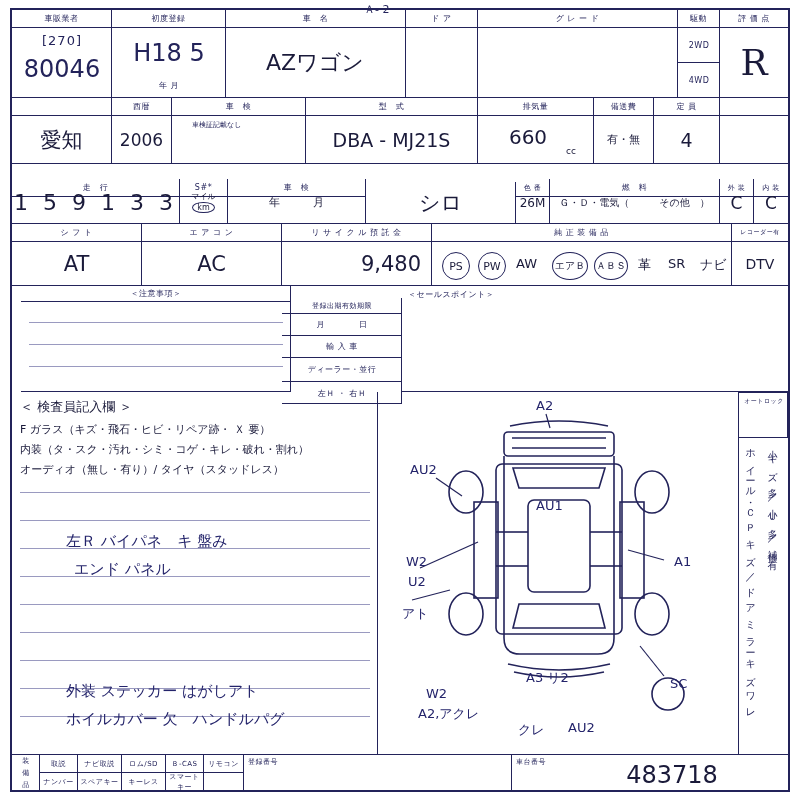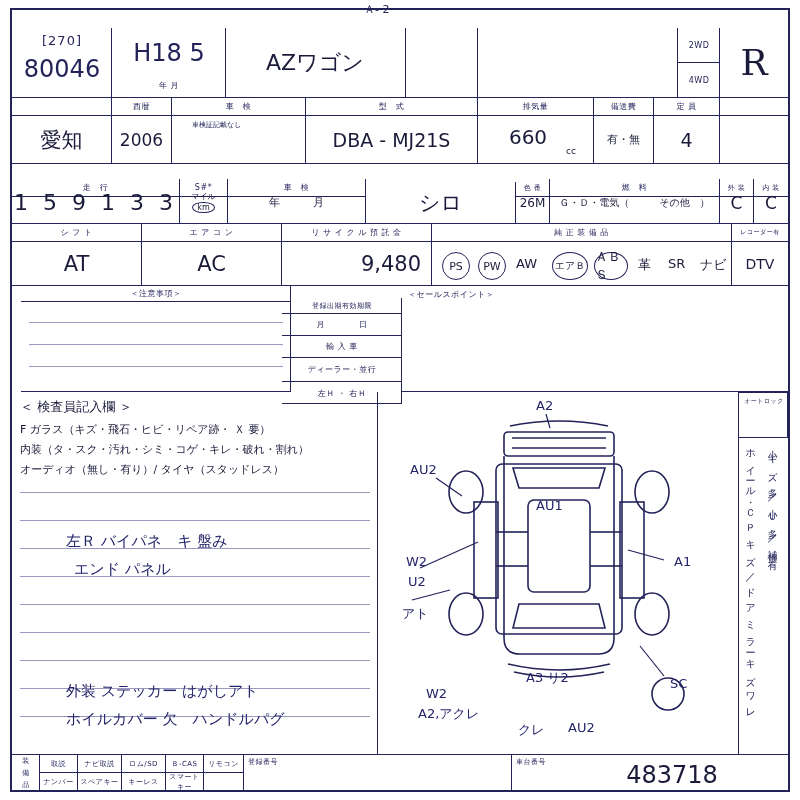--- a/index.html
+++ b/index.html
@@ -29,20 +29,29 @@
   .circ{border:1.5px solid #23235a;border-radius:50%;display:inline-flex;align-items:center;justify-content:center;}
   .topnum{position:absolute;font-size:11px;color:#23235a;}
   svg{display:block;}
   .handwrite{font-size:13px;color:#24246b;}
 </style>
 </head>
 <body>
 
 <div class="sheet">
 
+  <div class="cell" style="left:0;top:0;width:776px;height:18px;">
+    <div class="cell lbl-sm bl br bb ctr" style="left:0;top:0;width:100px;height:18px;border-left:none;">車販業者</div>
+    <div class="cell lbl-sm br bb ctr" style="left:100px;top:0;width:114px;height:18px;">初度登録</div>
+    <div class="cell lbl-sm br bb ctr" style="left:214px;top:0;width:180px;height:18px;">車　名</div>
+    <div class="cell lbl-sm br bb ctr" style="left:394px;top:0;width:72px;height:18px;">ド ア</div>
+    <div class="cell lbl-sm br bb ctr" style="left:466px;top:0;width:200px;height:18px;">グ レ ー ド</div>
+    <div class="cell lbl-sm br bb ctr" style="left:666px;top:0;width:42px;height:18px;">駆動</div>
+    <div class="cell lbl-sm bb ctr" style="left:708px;top:0;width:68px;height:18px;">評 価 点</div>
+  </div>
   <div class="topnum" style="left:352px;top:-8px;">Ａ- 2</div>
 
   <div class="cell" style="left:0;top:18px;width:776px;height:70px;">
     <div class="cell br bb" style="left:0;top:0;width:100px;height:70px;">
       <div class="cell lbl ctr" style="left:0;top:4px;width:100px;height:16px;font-size:13px;">[270]</div>
       <div class="cell val-lg ctr" style="left:0;top:24px;width:100px;height:34px;">80046</div>
     </div>
     <div class="cell br bb" style="left:100px;top:0;width:114px;height:70px;">
       <div class="cell val-lg ctr" style="left:0;top:10px;width:114px;height:30px;">H18 5</div>
       <div class="cell lbl-sm ctr" style="left:0;top:50px;width:114px;height:14px;">年 月</div>
@@ -151,21 +160,21 @@
       <span style="font-size:21px;">AC</span>
     </div>
     <div class="cell br bb" style="left:270px;top:0;width:150px;height:44px;">
       <div class="cell" style="right:10px;top:10px;width:130px;height:26px;text-align:right;font-size:21px;">9,480</div>
     </div>
     <div class="cell br bb" style="left:420px;top:0;width:300px;height:44px;">
       <div class="circ" style="position:absolute;left:10px;top:10px;width:26px;height:26px;font-size:11px;">PS</div>
       <div class="circ" style="position:absolute;left:46px;top:10px;width:26px;height:26px;font-size:11px;">PW</div>
       <div style="position:absolute;left:84px;top:14px;font-size:13px;">AW</div>
       <div class="circ" style="position:absolute;left:120px;top:10px;width:34px;height:26px;font-size:10px;">エアＢ</div>
-      <div class="circ" style="position:absolute;left:162px;top:10px;width:32px;height:26px;font-size:13px;">ＡＢＳ</div>
+      <div class="circ" style="position:absolute;left:162px;top:10px;width:32px;height:26px;font-size:10px;">ＡＢＳ</div>
       <div style="position:absolute;left:206px;top:14px;font-size:13px;">革</div>
       <div style="position:absolute;left:236px;top:14px;font-size:13px;">SR</div>
       <div style="position:absolute;left:268px;top:14px;font-size:13px;">ナビ</div>
     </div>
     <div class="cell bb ctr" style="left:720px;top:0;width:56px;height:44px;">
       <span style="font-size:14px;">DTV</span>
     </div>
   </div>
 
   <div class="cell" style="left:0;top:276px;width:776px;height:106px;">

